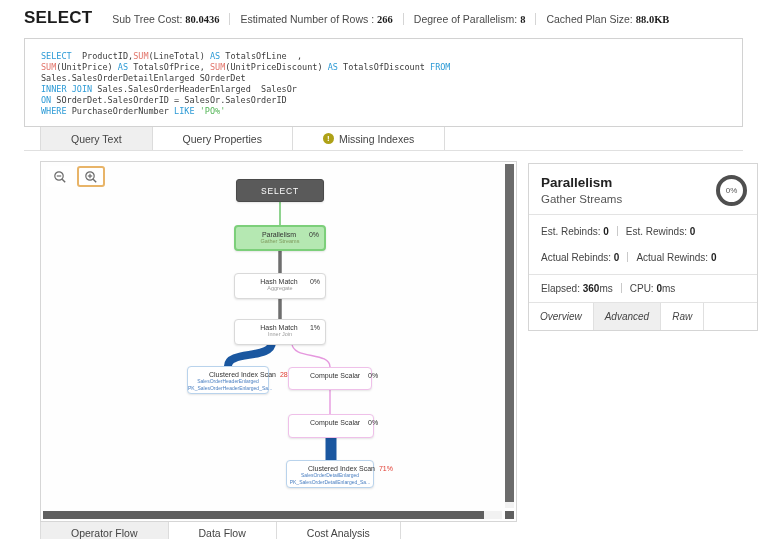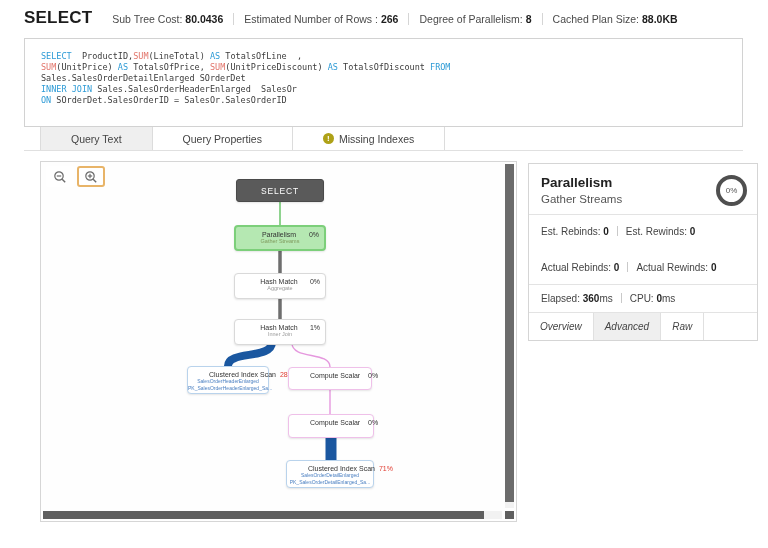--- a/index.html
+++ b/index.html
@@ -6,21 +6,21 @@
   html,body { background:#fff; }
   body { font-family: "Liberation Sans", sans-serif; color:#333; }
   .stage { position:relative; width:768px; height:539px; background:#fff; overflow:hidden; }
 
   
   .page-header { position:absolute; left:24px; top:8px; display:flex; align-items:baseline; white-space:nowrap; }
   .page-title { font-size:17px; font-weight:800; color:#1c1c1c; letter-spacing:.2px; margin-right:10px; }
   .meta-item { font-size:10.5px; color:#4a4a4a; padding:0 10px; }
   .meta-item:first-of-type { padding-left:0; }
   .meta-item + .meta-item { border-left:1px solid #d5d5d5; }
-  .meta-item b { color:#1c1c1c; font-weight:700; padding-left:3px; }
+  .meta-item b { color:#1c1c1c; font-weight:700; padding-left:3px;font-family:Liberation Serif, serif; }
 
   
   .query-panel { position:absolute; left:24px; top:38px; width:719px; height:89px; background:#fff; border:1px solid #d2d2d2; padding:12px 16px; overflow:hidden; }
   .sql-line { font-family:"DejaVu Sans Mono", monospace; font-size:8.5px; line-height:11px; white-space:pre; color:#3c3c3c; }
   .tok-kw { color:#2e9bd6; } .tok-fn { color:#e2756b; } .tok-str { color:#53b556; } .tok-pl { color:#3c3c3c; }
 
   
   .tabbar { display:flex; align-items:stretch; border-bottom:1px solid #e0e0e0; background:#fff; }
   .tab { display:flex; align-items:center; gap:5px; padding:0 30px; font-size:10.5px; color:#444; border-right:1px solid #dcdcdc; cursor:default; }
   .tab.first { border-left:1px solid #dcdcdc; }
@@ -62,21 +62,21 @@
   .flow-tabs { position:absolute; left:40px; top:522px; width:477px; height:23px; }
 
   
   .op-card { position:absolute; left:528px; top:163px; width:230px; background:#fff; border:1px solid #d5d5d5; }
   .op-head { position:relative; padding:11px 12px 9px; border-bottom:1px solid #e3e3e3; }
   .op-title { font-size:13.5px; font-weight:700; color:#222; }
   .op-sub { font-size:11.5px; color:#555; margin-top:3px; }
   .donut { position:absolute; right:10px; top:11px; width:31px; height:31px; border:4px solid #4f4f4f; border-radius:50%; display:flex; align-items:center; justify-content:center; font-size:8px; color:#555; background:#fff; }
   .op-stats { padding:11px 12px; border-bottom:1px solid #e3e3e3; }
   .stat-row { font-size:10px; color:#444; white-space:nowrap; }
-  .stat-row + .stat-row { margin-top:25px; }
+  .stat-row + .stat-row { margin-top:15px; }
   .stat-row b { color:#1e1e1e; font-weight:700; }
   .vsep { display:inline-block; width:0; height:10px; border-left:1px solid #c9c9c9; margin:0 8px; vertical-align:-1px; }
   .op-elapsed { padding:8px 12px; border-bottom:1px solid #e3e3e3; }
   .op-tabs { height:27px; border-bottom:0; }
   .op-tabs .tab { font-size:10px; padding:0 11px; border-right:1px solid #e0e0e0;font-style:italic; }
 </style>
 </head>
 <body>
 
 <div class="stage">
@@ -89,20 +89,21 @@
     <span class="meta-item"><span>Cached Plan Size:</span><b>88.0KB</b></span>
   </div>
 
   <div class="query-panel">
     <div>
         <div class="sql-line"><span class="tok-kw">SELECT</span><span class="tok-pl">  ProductID,</span><span class="tok-fn">SUM</span><span class="tok-pl">(LineTotal) </span><span class="tok-kw">AS</span><span class="tok-pl"> TotalsOfLine  ,</span></div>
         <div class="sql-line"><span class="tok-fn">SUM</span><span class="tok-pl">(UnitPrice) </span><span class="tok-kw">AS</span><span class="tok-pl"> TotalsOfPrice, </span><span class="tok-fn">SUM</span><span class="tok-pl">(UnitPriceDiscount) </span><span class="tok-kw">AS</span><span class="tok-pl"> TotalsOfDiscount </span><span class="tok-kw">FROM</span></div>
         <div class="sql-line"><span class="tok-pl">Sales.SalesOrderDetailEnlarged SOrderDet</span></div>
         <div class="sql-line"><span class="tok-kw">INNER JOIN</span><span class="tok-pl"> Sales.SalesOrderHeaderEnlarged  SalesOr</span></div>
         <div class="sql-line"><span class="tok-kw">ON</span><span class="tok-pl"> SOrderDet.SalesOrderID = SalesOr.SalesOrderID</span></div>
+        <div class="sql-line"><span class="tok-kw">WHERE</span><span class="tok-pl"> PurchaseOrderNumber </span><span class="tok-kw">LIKE</span><span class="tok-pl"> </span><span class="tok-str">'PO%'</span></div>
       </div>
   </div>
 
   <div class="tabbar query-tabs">
     <div class="tab first active">
         <span>Query Text</span>
       </div>
     <div class="tab">
         <span>Query Properties</span>
       </div>
@@ -196,20 +197,31 @@
 
     <div class="vscroll">
         <div class="thumb"></div>
       </div>
     <div class="hscroll">
         <div class="thumb"></div>
       </div>
     <div class="scroll-corner"></div>
   </div>
 
+  <div class="tabbar flow-tabs">
+    <div class="tab first active">
+        <span>Operator Flow</span>
+      </div>
+    <div class="tab">
+        <span>Data Flow</span>
+      </div>
+    <div class="tab">
+        <span>Cost Analysis</span>
+      </div>
+  </div>
 
   <div class="op-card">
     <div class="op-head">
       <div class="op-title">Parallelism</div>
       <div class="op-sub">Gather Streams</div>
       <div class="donut">
           <span>0%</span>
         </div>
     </div>
     <div class="op-stats">

